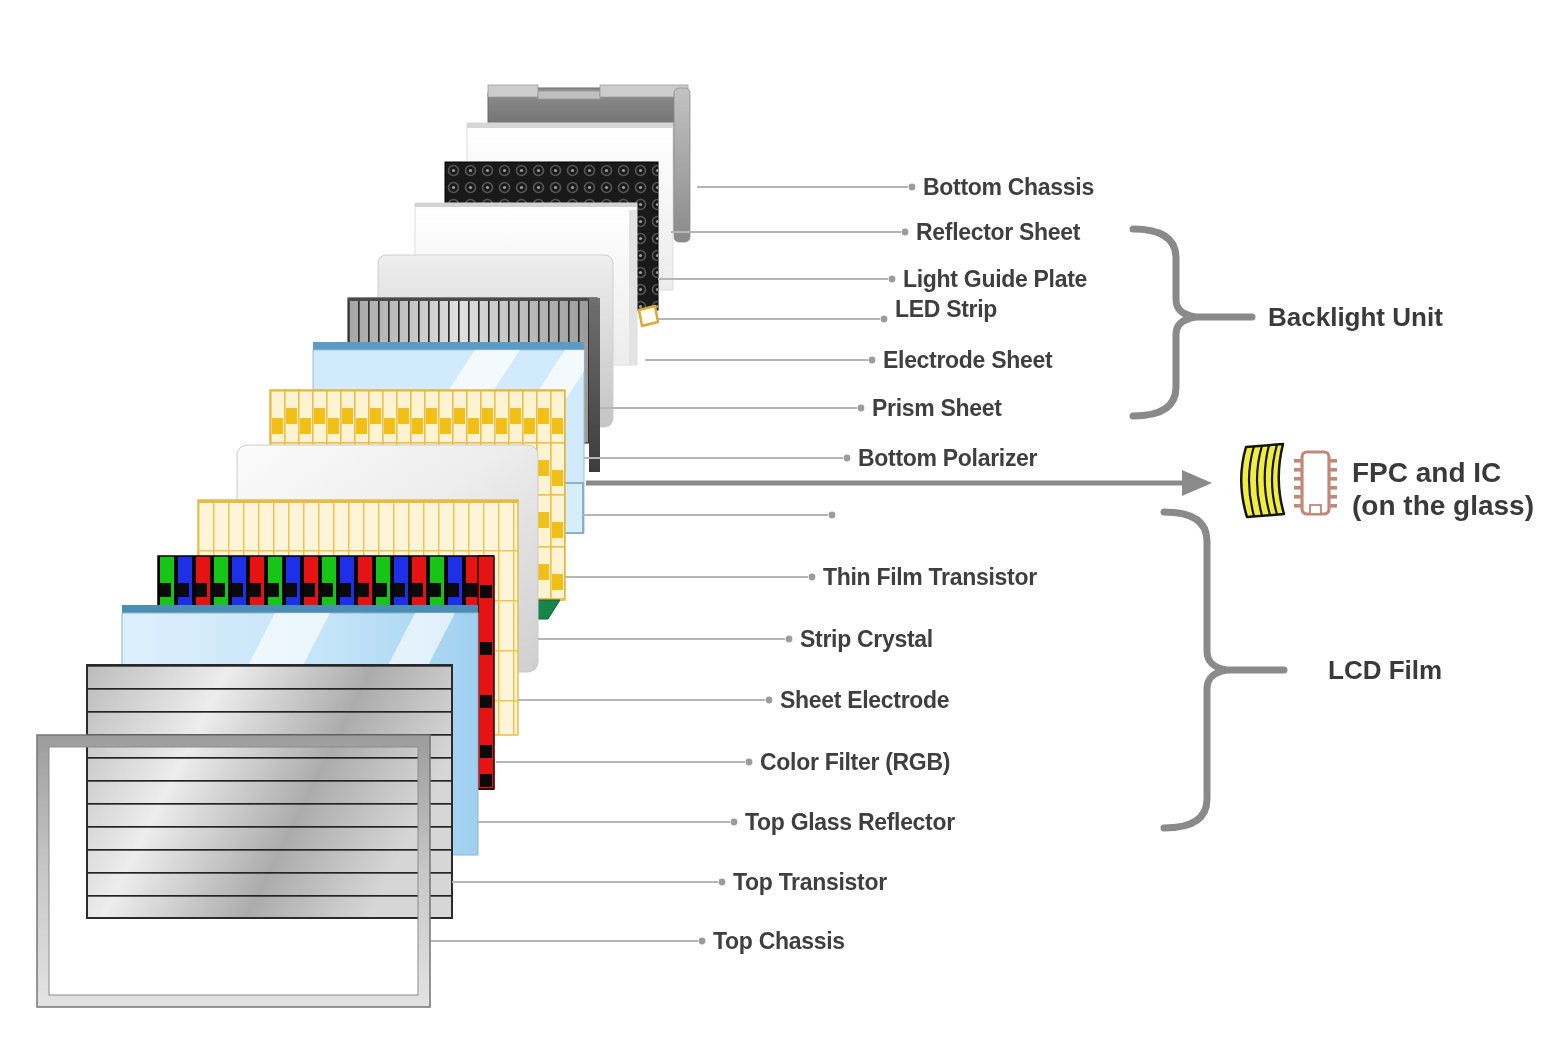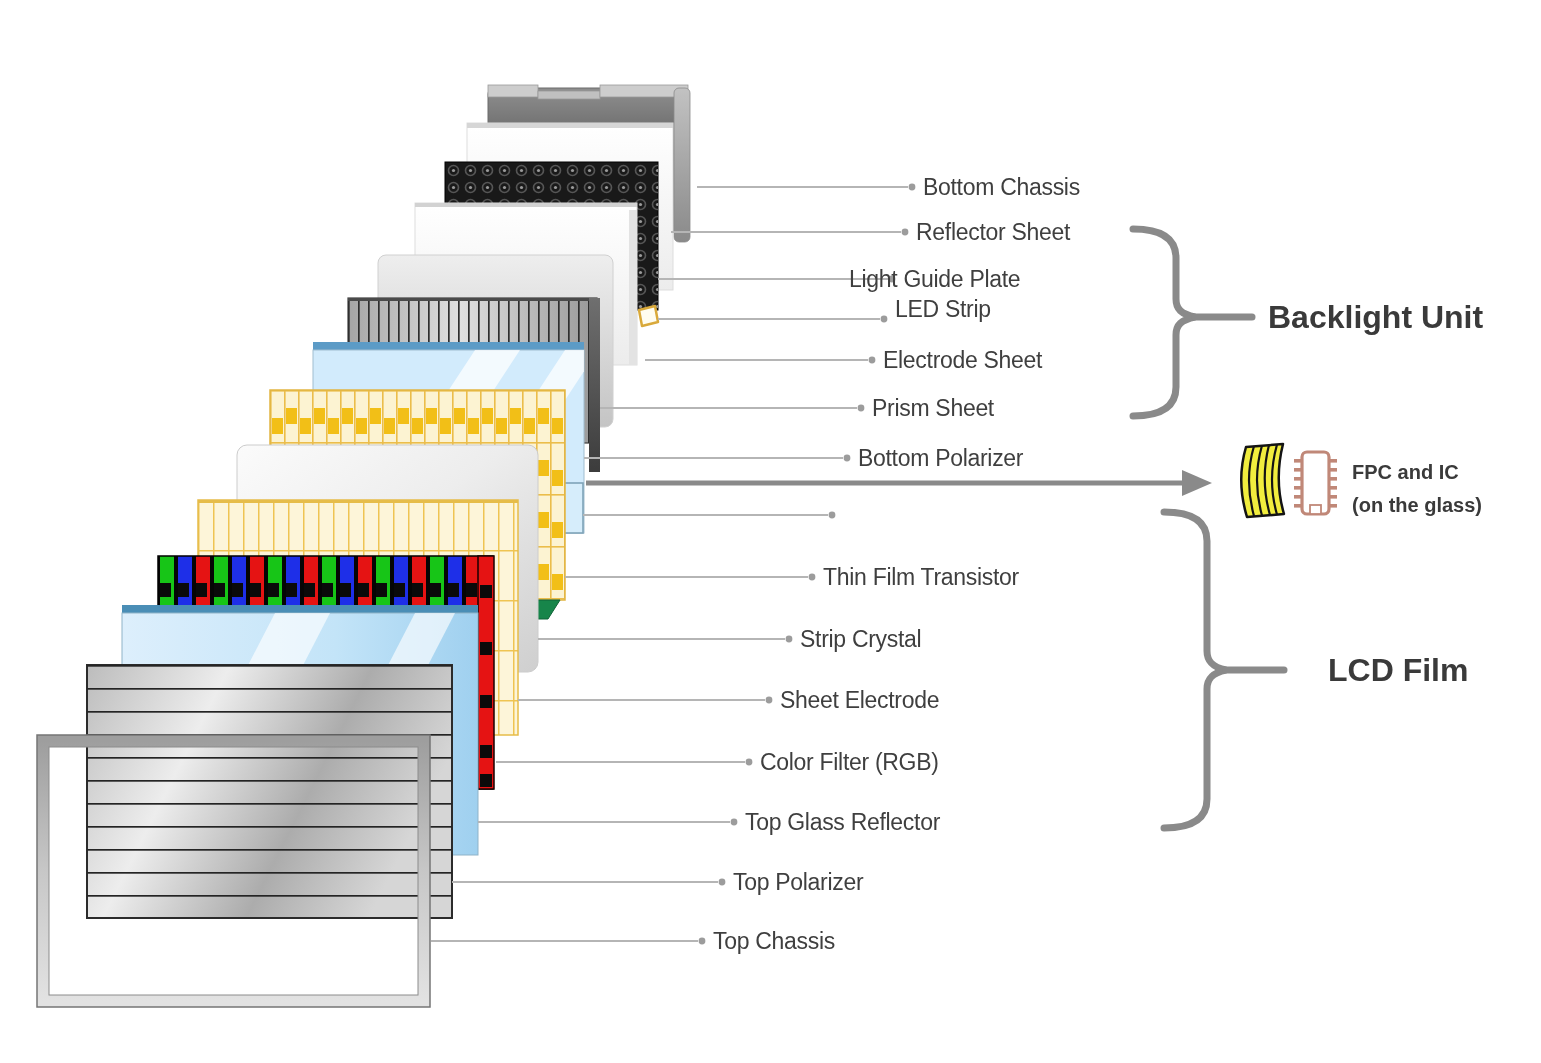--- a/index.html
+++ b/index.html
@@ -1,23 +1,23 @@
 <!DOCTYPE html>
 <html><head>
 <meta charset="utf-8">
 <style>
   html,body{margin:0;padding:0;background:#ffffff;}
   #stage{position:relative;width:1541px;height:1063px;background:#ffffff;overflow:hidden;
          font-family:"Liberation Sans", sans-serif;}
   #diagram-svg{position:absolute;left:0;top:0;}
-  .layer-label{position:absolute;transform:translateY(-50%);font-weight:normal;font-size:23px;
+  .layer-label{position:absolute;transform:translateY(-50%);font-weight:bold;font-size:23px;
                color:#3f3f3f;letter-spacing:-0.3px;white-space:nowrap;}
-  .group-label{position:absolute;transform:translateY(-50%);font-weight:bold;font-size:32px;
+  .group-label{position:absolute;transform:translateY(-50%);font-weight:bold;font-size:26px;
                color:#3a3a3a;white-space:nowrap;}
-  .fpc-note{position:absolute;font-weight:bold;font-size:20px;color:#3a3a3a;line-height:33px;
+  .fpc-note{position:absolute;font-weight:bold;font-size:28px;color:#3a3a3a;line-height:33px;
             white-space:nowrap;}
 </style>
 </head>
 <body>
 
 <div id="stage">
 
 <svg id="diagram-svg" width="1541" height="1063" viewBox="0 0 1541 1063">
   <defs>
     <linearGradient id="chassisG" x1="0" y1="0" x2="0" y2="1">
@@ -277,31 +277,31 @@
       <rect x="1329" y="495" width="8" height="3.6"></rect>
           <rect x="1329" y="504" width="8" height="3.6"></rect>
     </g>
     <rect x="1302" y="452" width="27" height="62" rx="5" fill="#ffffff" stroke="#C08878" stroke-width="3.2"></rect>
     <rect x="1310" y="505" width="11" height="9" fill="#ffffff" stroke="#C08878" stroke-width="1.8"></rect>
   </g>
 </svg>
 
 <div class="layer-label" style="left:923px;top:187px">Bottom Chassis</div>
 <div class="layer-label" style="left:916px;top:232px">Reflector Sheet</div>
-<div class="layer-label" style="left:849px;top:279px">Light Guide Plate</div>
+<div class="layer-label" style="left:903px;top:279px">Light Guide Plate</div>
 <div class="layer-label" style="left:895px;top:309px">LED Strip</div>
 <div class="layer-label" style="left:883px;top:360px">Electrode Sheet</div>
 <div class="layer-label" style="left:872px;top:408px">Prism Sheet</div>
 <div class="layer-label" style="left:858px;top:458px">Bottom Polarizer</div>
 <div class="layer-label" style="left:823px;top:577px">Thin Film Transistor</div>
 <div class="layer-label" style="left:800px;top:639px">Strip Crystal</div>
 <div class="layer-label" style="left:780px;top:700px">Sheet Electrode</div>
 <div class="layer-label" style="left:760px;top:762px">Color Filter (RGB)</div>
 <div class="layer-label" style="left:745px;top:822px">Top Glass Reflector</div>
-<div class="layer-label" style="left:733px;top:882px">Top Polarizer</div>
+<div class="layer-label" style="left:733px;top:882px">Top Transistor</div>
 <div class="layer-label" style="left:713px;top:941px">Top Chassis</div>
 
 <div class="group-label" style="left:1268px;top:317px">Backlight Unit</div>
 <div class="group-label" style="left:1328px;top:670px">LCD Film</div>
 
 <div class="fpc-note" style="left:1352px;top:456px">
   <div>FPC and IC</div>
   <div>(on the glass)</div>
 </div>
 

